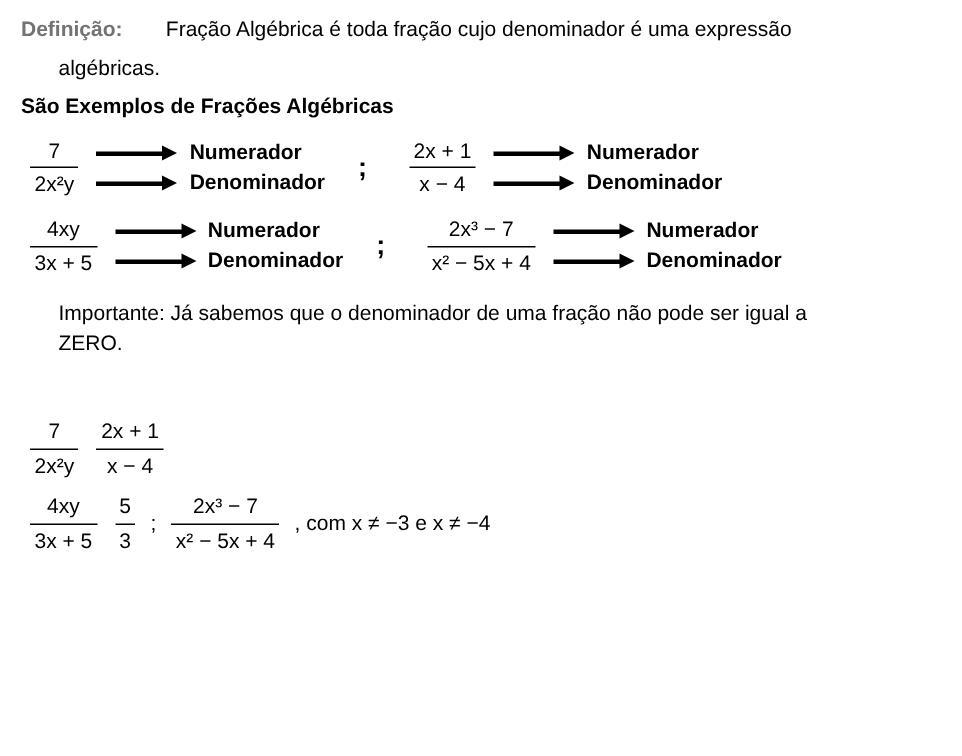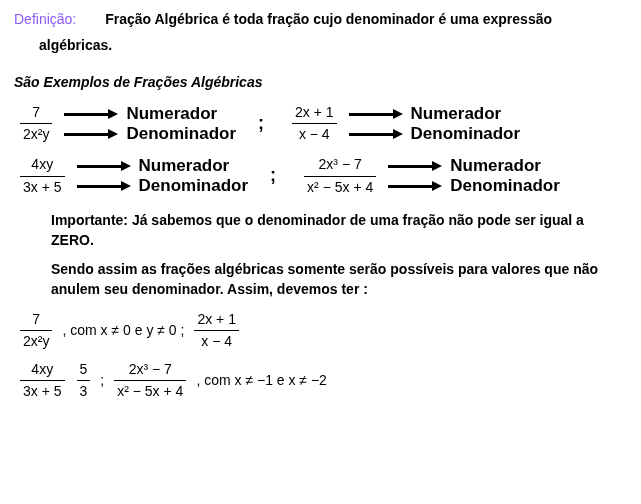--- a/index.html
+++ b/index.html
@@ -7,23 +7,23 @@
     font-size: 14px;
     color: #000;
     background: #fff;
     margin: 0;
     padding: 10px 14px;
     width: 641px;
     box-sizing: border-box;
     line-height: 1.4;
   }
   .def-line { margin-bottom: 6px; }
-  .def-label { color: #8b5cf6; font-weight: normal; }
-  .bold { font-weight: bold; padding-left: 25px; }
-  .sub-title { font-weight: bold; margin: 18px 0 10px 0; font-style: italic; }
+  .def-label { color: #737373; font-weight: bold; }
+  .bold { font-weight: normal; padding-left: 25px; }
+  .sub-title { font-weight: bold; margin: 6px 0 10px 0; }
 
   .examples { margin: 6px 0 14px 0; }
   .ex-row {
     display: flex;
     align-items: center;
     margin-bottom: 10px;
   }
   .ex-half {
     display: flex;
     align-items: center;
@@ -80,23 +80,23 @@
   .arrow::after {
     content: "";
     position: absolute;
     right: 0;
     top: -1px;
     width: 0; height: 0;
     border-left: 10px solid #000;
     border-top: 5px solid transparent;
     border-bottom: 5px solid transparent;
   }
-  .arrow-lbl { font-weight: bold; font-size: 17px; }
-
-  .para { margin: 10px 12px; }
+  .arrow-lbl { font-weight: bold; font-size: 14px; }
+
+  .para { margin: 10px 0; }
 
   .cond-row {
     display: flex;
     align-items: center;
     flex-wrap: wrap;
     margin: 8px 0;
   }
   .cond-text { margin: 0 4px; }
 </style>
 </head>
@@ -190,31 +190,29 @@
 
 </div>
 
 <div class="para bold">
   <span>Importante:</span>
   <span>Já sabemos que o denominador de uma fração não pode ser igual a</span><br>
   <span>ZERO.</span>
 </div>
 
 <div class="para bold">
-  <span>Sendo assim as frações algébricas somente serão possíveis para valores que não</span><br>
-  <span>anulem seu denominador. Assim, devemos ter :</span>
+  <br>
 </div>
 
 <div class="cond-row">
   <span class="frac">
     <span class="num">7</span>
     <span class="bar"></span>
     <span class="den">2x²y</span>
   </span>
-  <span class="cond-text">, com x ≠ 0 e y ≠ 0  ;</span>
   <span class="frac">
     <span class="num">2x + 1</span>
     <span class="bar"></span>
     <span class="den">x − 4</span>
   </span>
 </div>
 
 <div class="cond-row">
   <span class="frac">
     <span class="num">4xy</span>
@@ -225,14 +223,14 @@
     <span class="num">5</span>
     <span class="bar"></span>
     <span class="den">3</span>
   </span>
   <span class="cond-text">  ;</span>
   <span class="frac">
     <span class="num">2x³ − 7</span>
     <span class="bar"></span>
     <span class="den">x² − 5x + 4</span>
   </span>
-  <span class="cond-text">, com x ≠ −1 e x ≠ −2</span>
+  <span class="cond-text">, com x ≠ −3 e x ≠ −4</span>
 </div>
 
 </body></html>

